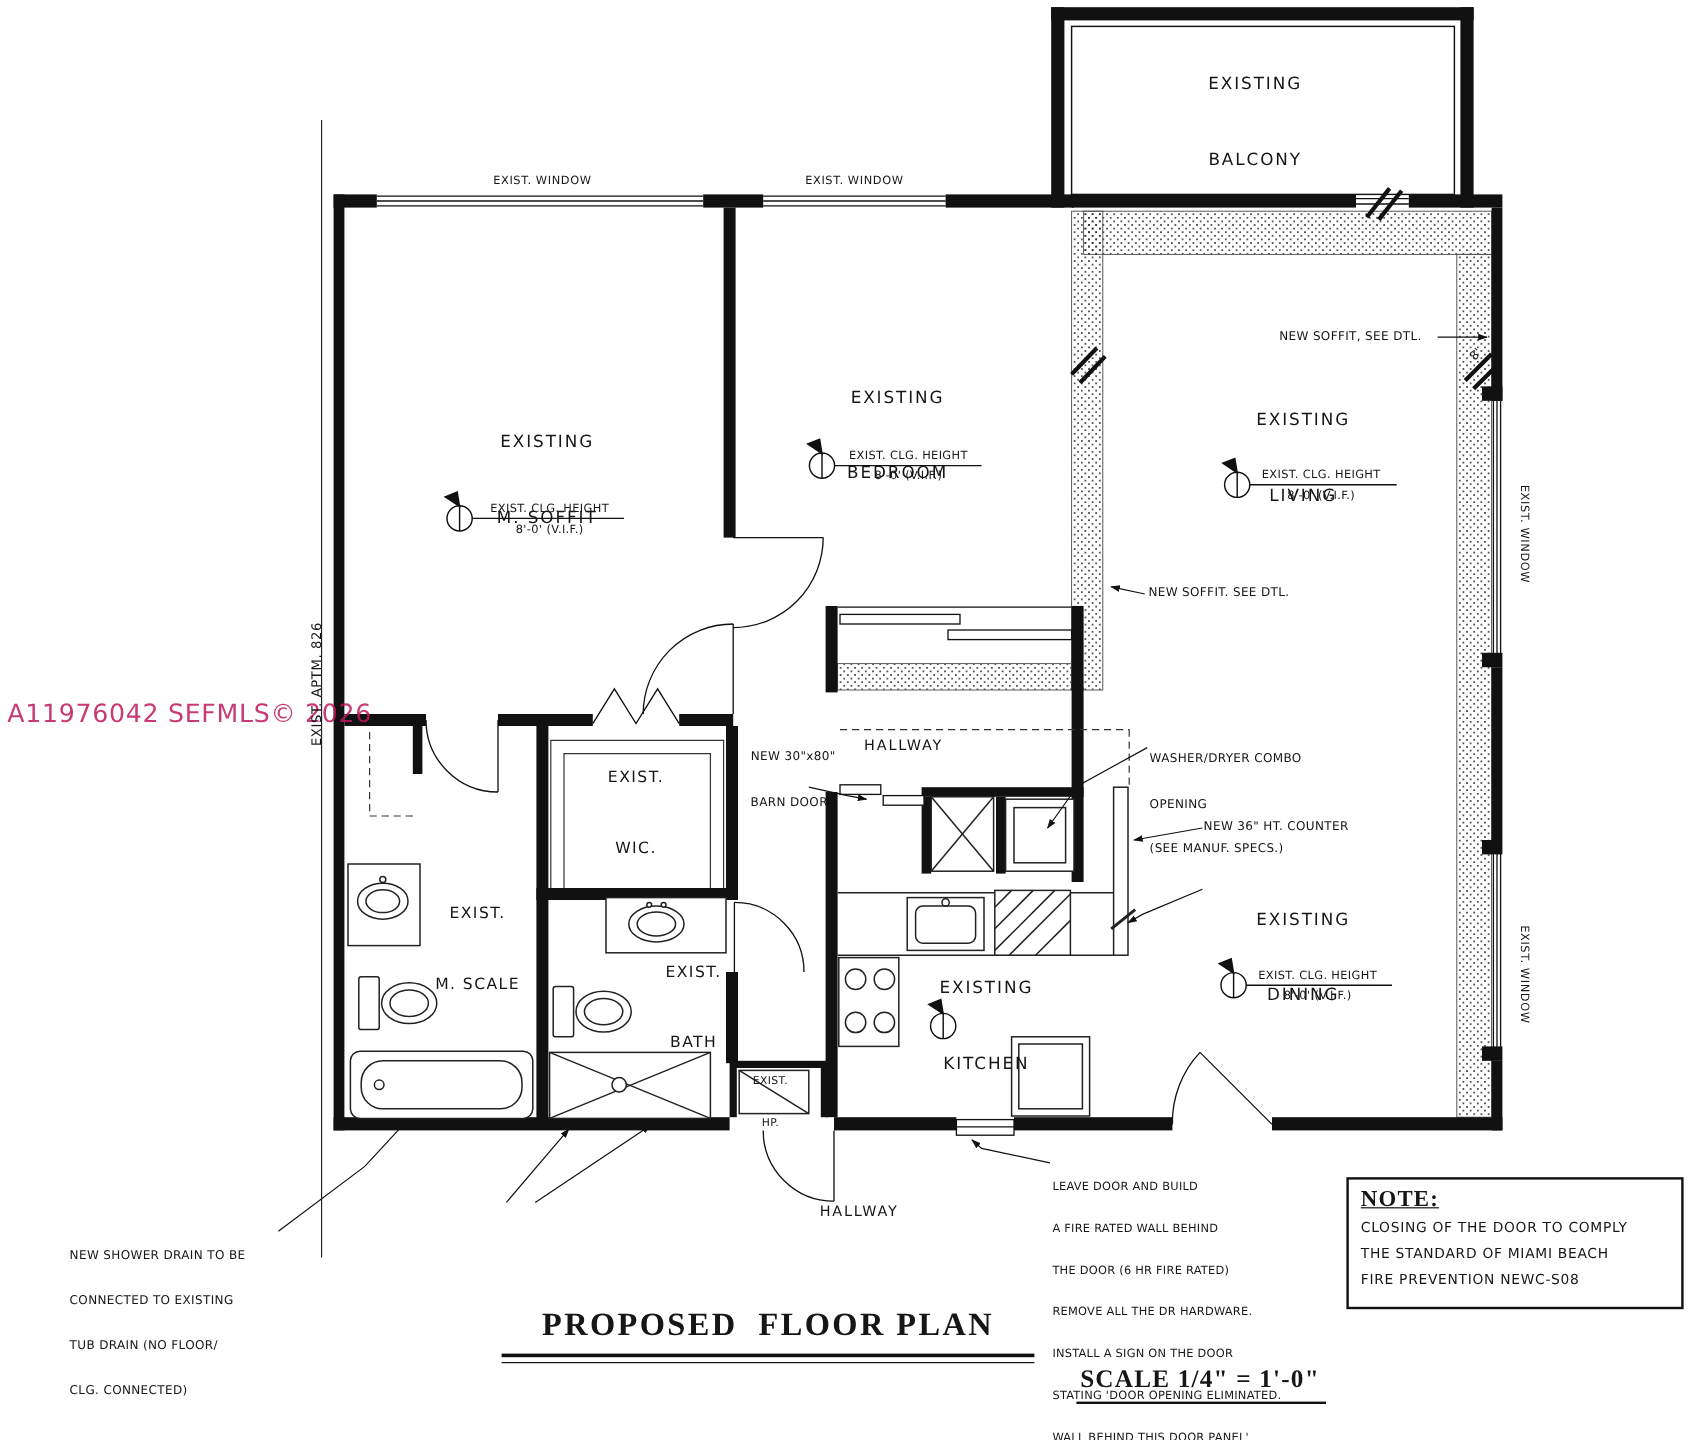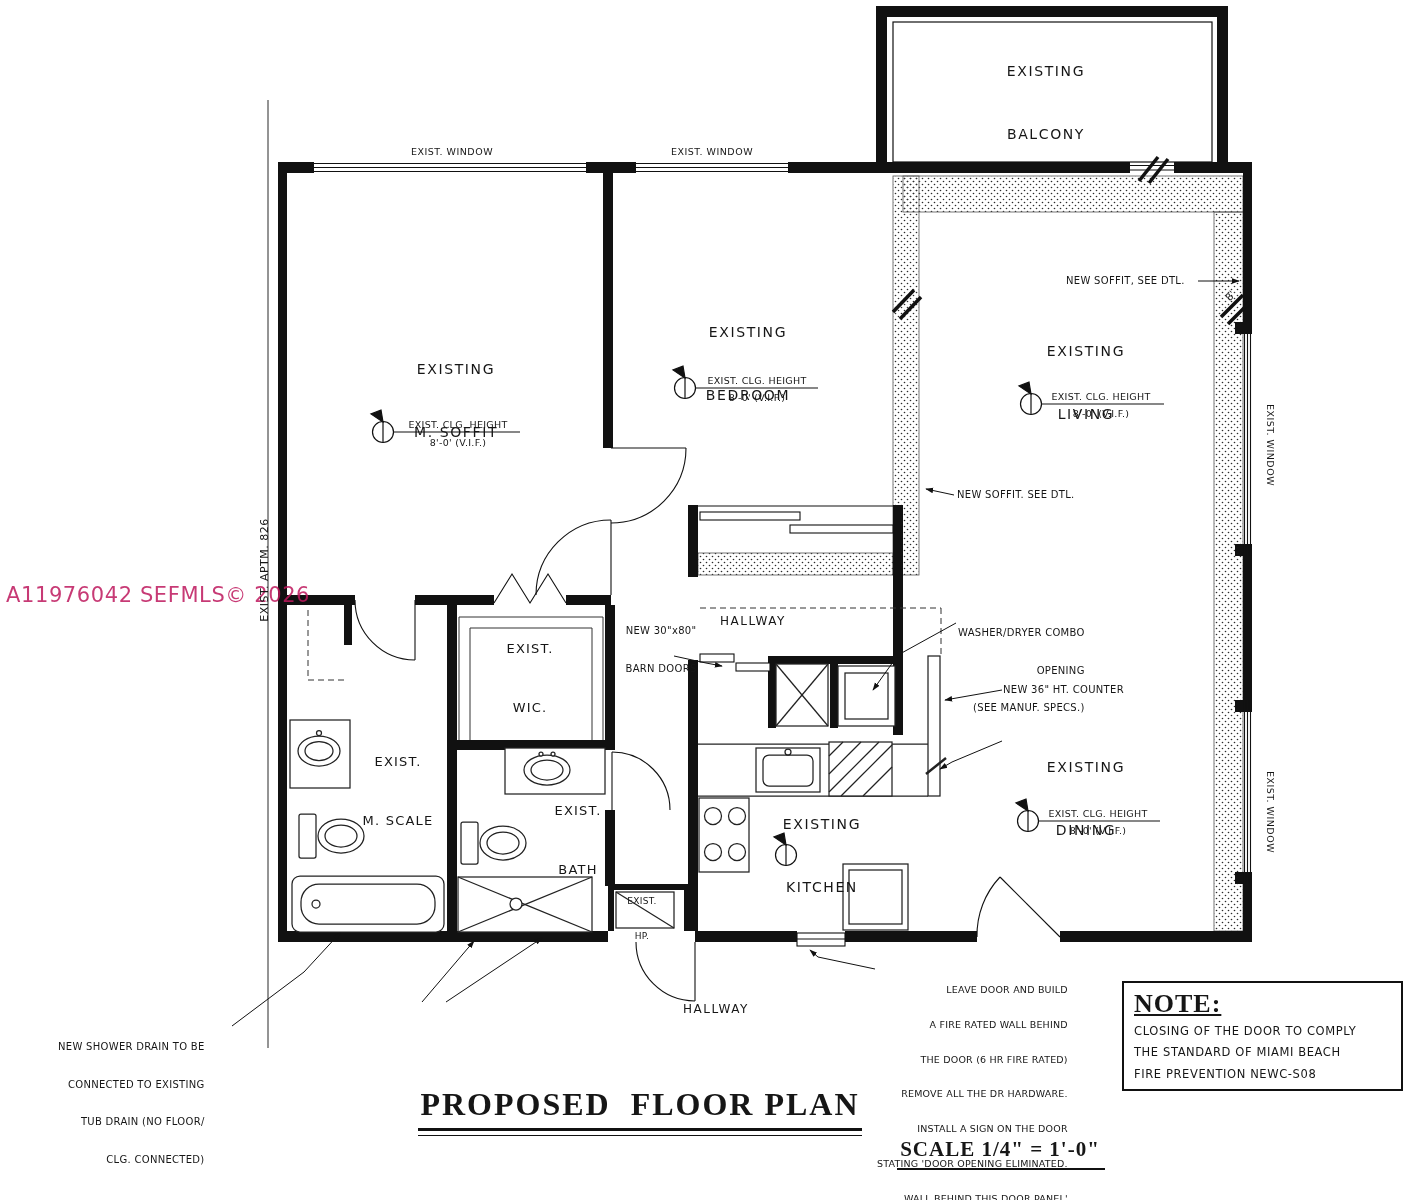--- a/index.html
+++ b/index.html
@@ -1,37 +1,37 @@
 <!DOCTYPE html>
 <html><head>
 <meta charset="utf-8">
 <style>
   html,body{margin:0;padding:0;background:#fff}
   #plan{position:relative;width:1421px;height:1200px;background:#fff;
         font-family:"DejaVu Sans","Liberation Sans",sans-serif;color:#161616;overflow:hidden}
   #plan svg{position:absolute;left:0;top:0}
   .c{position:absolute;transform:translate(-50%,-50%);text-align:center;white-space:pre}
-  .tl{position:absolute;white-space:pre;text-align:right}
+  .tl{position:absolute;white-space:pre;text-align:left}
   .room{font-size:14px;letter-spacing:1.6px;line-height:1.5}
   .room2{font-size:13px;letter-spacing:1.2px;line-height:1.5}
   .tiny{font-size:9px;letter-spacing:.3px;line-height:1.3}
   .clg{font-size:9.5px;letter-spacing:.3px}
   .ann{font-size:10px;letter-spacing:.3px;line-height:1.25}
   .ann9{font-size:9.5px;letter-spacing:.2px;line-height:1.22}
   .hall{font-size:12px;letter-spacing:1.5px}
   .winlbl{font-size:9.5px;letter-spacing:.5px}
   .r90{transform:translate(-50%,-50%) rotate(90deg)}
   .rm90{transform:translate(-50%,-50%) rotate(-90deg)}
   .r45{transform:translate(-50%,-50%) rotate(-50deg)}
   .wm{position:absolute;font-size:21px;letter-spacing:.6px;color:#be185d;opacity:.85;white-space:pre}
   .rule{position:absolute;background:#111}
-  .title{font-family:"Liberation Serif","DejaVu Serif",serif;font-size:32px;letter-spacing:2px;font-weight:600}
+  .title{font-family:"Liberation Serif","DejaVu Serif",serif;font-size:27px;letter-spacing:2px;font-weight:600}
   .scale{font-family:"Liberation Serif","DejaVu Serif",serif;font-size:21px;letter-spacing:1px;font-weight:600}
   .notebox{position:absolute;border:2px solid #111;background:#fff}
-  .noteh{font-family:"Liberation Serif","DejaVu Serif",serif;font-size:26px;font-weight:700;
+  .noteh{font-family:"Liberation Serif","DejaVu Serif",serif;font-size:19px;font-weight:700;
          letter-spacing:1px;text-decoration:underline;margin:6px 14px 2px 10px;display:inline-block}
   .noteb{font-size:11.5px;letter-spacing:.6px;line-height:1.85;margin-left:10px}
 </style>
 </head>
 <body>
 
 <div id="plan">
 
 <svg width="1421" height="1200" viewBox="0 0 1421 1200">
   <defs>

